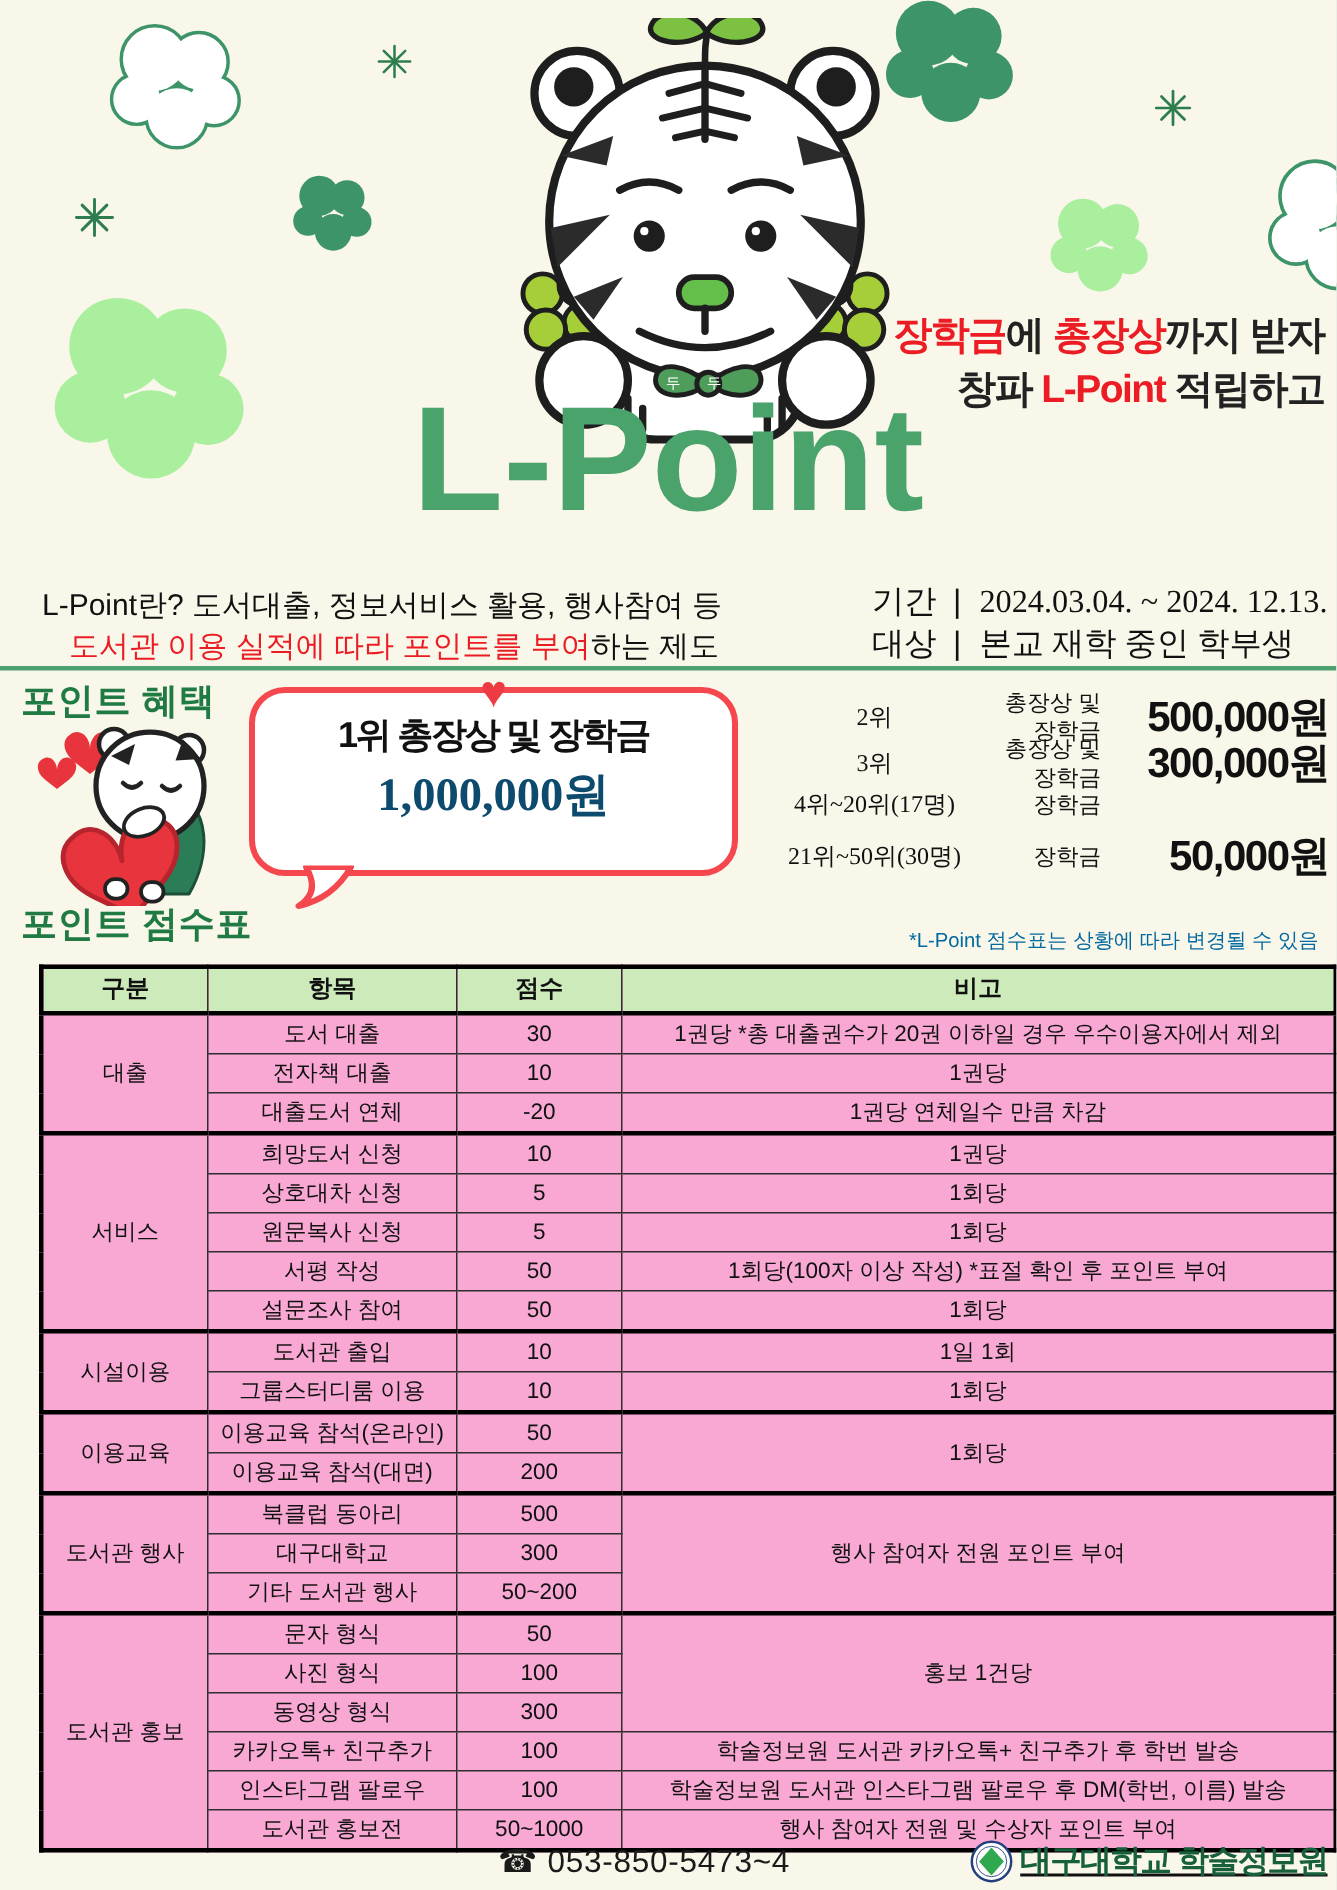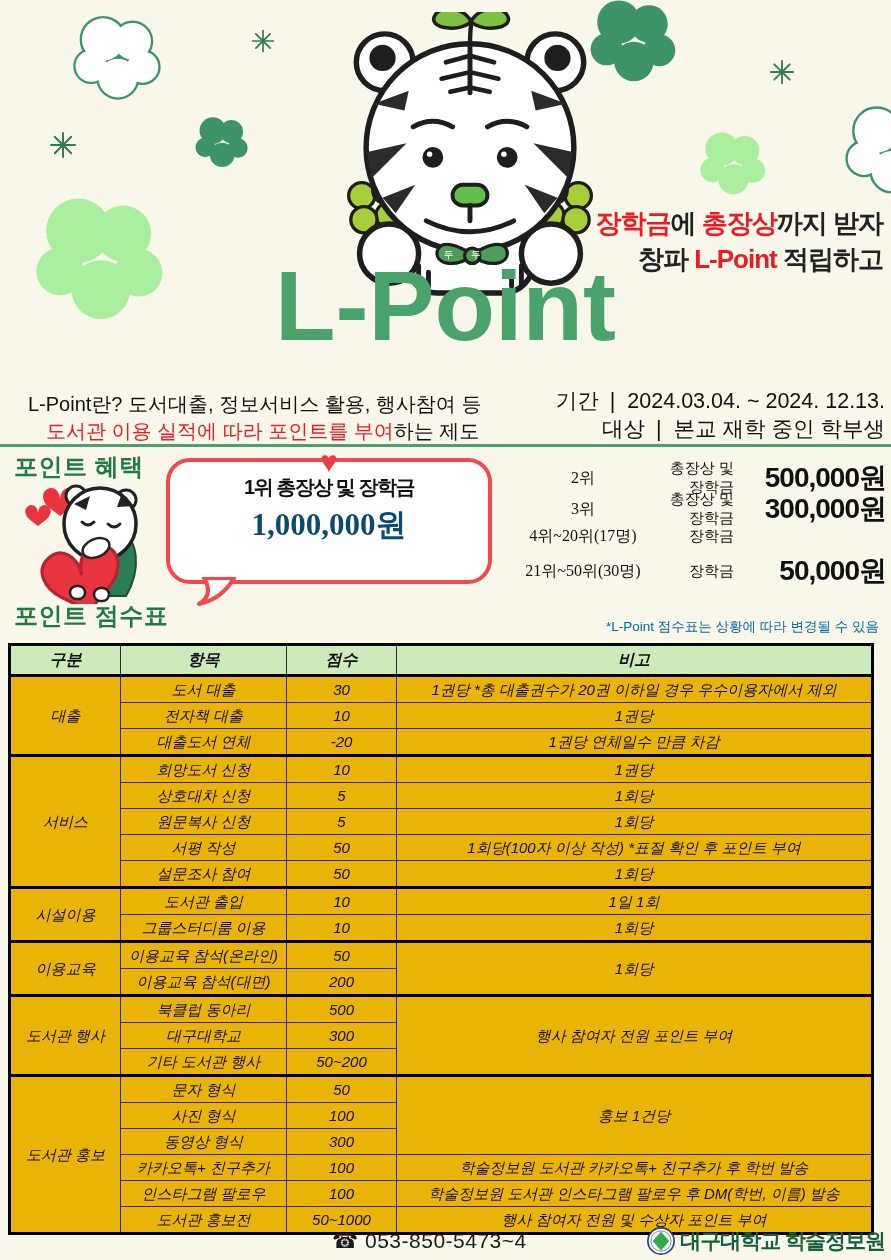--- a/index.html
+++ b/index.html
@@ -19,59 +19,59 @@
             font-size:26px; font-weight:800; line-height:1.38; letter-spacing:-1px; color:#222; }
 
   
   .title { position:absolute; left:0; top:256px; width:100%; text-align:center;
            font-size:99px; font-weight:800; color:#4BA36C; letter-spacing:0px; line-height:1; }
 
   
   .intro-left { position:absolute; left:28px; top:391px; font-size:20px; line-height:1.35; font-weight:500; }
   .intro-left .l2 { padding-left:18px; }
   .intro-right { position:absolute; right:6px; top:388px; font-size:21.5px; line-height:1.28; }
-  .intro-right .row { display:flex; justify-content:flex-end; }
+  .intro-right .row { display:flex; }
   .intro-right .lbl { width:48px; }
   .intro-right .sep { margin:0 12px 0 6px; }
-  .intro-right .val { font-family:Liberation Sans, sans-serif; }
+  .intro-right .val { font-family:Liberation Serif, serif; }
   .divider { position:absolute; left:0; right:0; top:444px; height:2.5px; background:#4C9F6F; }
 
   .section-heading { position:absolute; font-size:24px; font-weight:600; color:#1F7A44; letter-spacing:0.5px; }
 
   
   .bubble { position:absolute; left:166px; top:458px; width:326px; height:126px; box-sizing:border-box;
             background:#fff; border:4.5px solid #F4484E; border-radius:24px; text-align:center; padding-top:12px; }
   .bubble .heart { position:absolute; top:-15px; left:50%; transform:translateX(-50%);
                    color:#EE3B43; font-size:30px; line-height:1; }
-  .bubble .b1 { font-size:20px; font-weight:700; letter-spacing:-1.5px; }
+  .bubble .b1 { font-size:24px; font-weight:700; letter-spacing:-1.5px; }
   .bubble .b2 { font-size:31px; font-weight:700; color:#0c4a6e; margin-top:3px;
                 font-family:Liberation Serif, serif; }
   .bubble .tail { position:absolute; left:26px; bottom:-27px; }
 
   
   .prizes { position:absolute; left:498px; top:459px; width:388px; }
   .prize-row { display:grid; grid-template-columns:170px 1fr 142px; align-items:center; height:31px; }
   .prize-rank { text-align:center; font-size:16px; font-family:"Liberation Serif","DejaVu Serif",serif; }
   .prize-label { text-align:right; font-size:15px; padding-right:10px; font-weight:500; }
   .prize-amount { text-align:right; font-size:28px; font-weight:700; letter-spacing:-1px; }
 
   .table-note { position:absolute; right:12px; top:618px; font-size:13.5px; color:#0369a1; }
 
   
-  .score-table { position:absolute; left:8px; top:643px; width:863px;
-                 border-collapse:collapse; table-layout:fixed; background:#eab308;
-                 font-size:15px; border:3px solid #000;font-style:italic; }
+  .score-table { position:absolute; left:26px; top:643px; width:863px;
+                 border-collapse:collapse; table-layout:fixed; background:#f9a8d4;
+                 font-size:15px; border:3px solid #000; }
   .score-table th, .score-table td { border:1px solid #2E2E2E; text-align:center;
                  padding:0 4px; height:25px; line-height:1.15; white-space:nowrap; overflow:hidden; }
   .score-table th { background:#CDEABB; font-size:16px; font-weight:600; height:28px; border-bottom:3px solid #000; }
   .score-table tr.group-start td { border-top:3px solid #000; }
 
   
   .footer-phone { position:absolute; left:332px; top:1229px; font-size:21px; letter-spacing:0.5px; color:#1a1a1a; }
-  .footer-logo { position:absolute; right:6px; top:1226px; display:flex; align-items:center; gap:4px; }
+  .footer-logo { position:absolute; right:6px; top:1226px; display:flex; align-items:flex-start; gap:4px;text-decoration:underline; }
   .footer-org { font-size:21px; font-weight:800; color:#17603B; letter-spacing:-1px; }
 </style>
 </head>
 <body>
 
 <div class="poster">
 
   <svg class="decor" style="left:68px;top:10px" width="96" height="92" viewBox="0 0 100 100">
     <g fill="#fff" stroke="#3D9468" stroke-width="5">
       <circle cx="36" cy="32" r="23"></circle>

